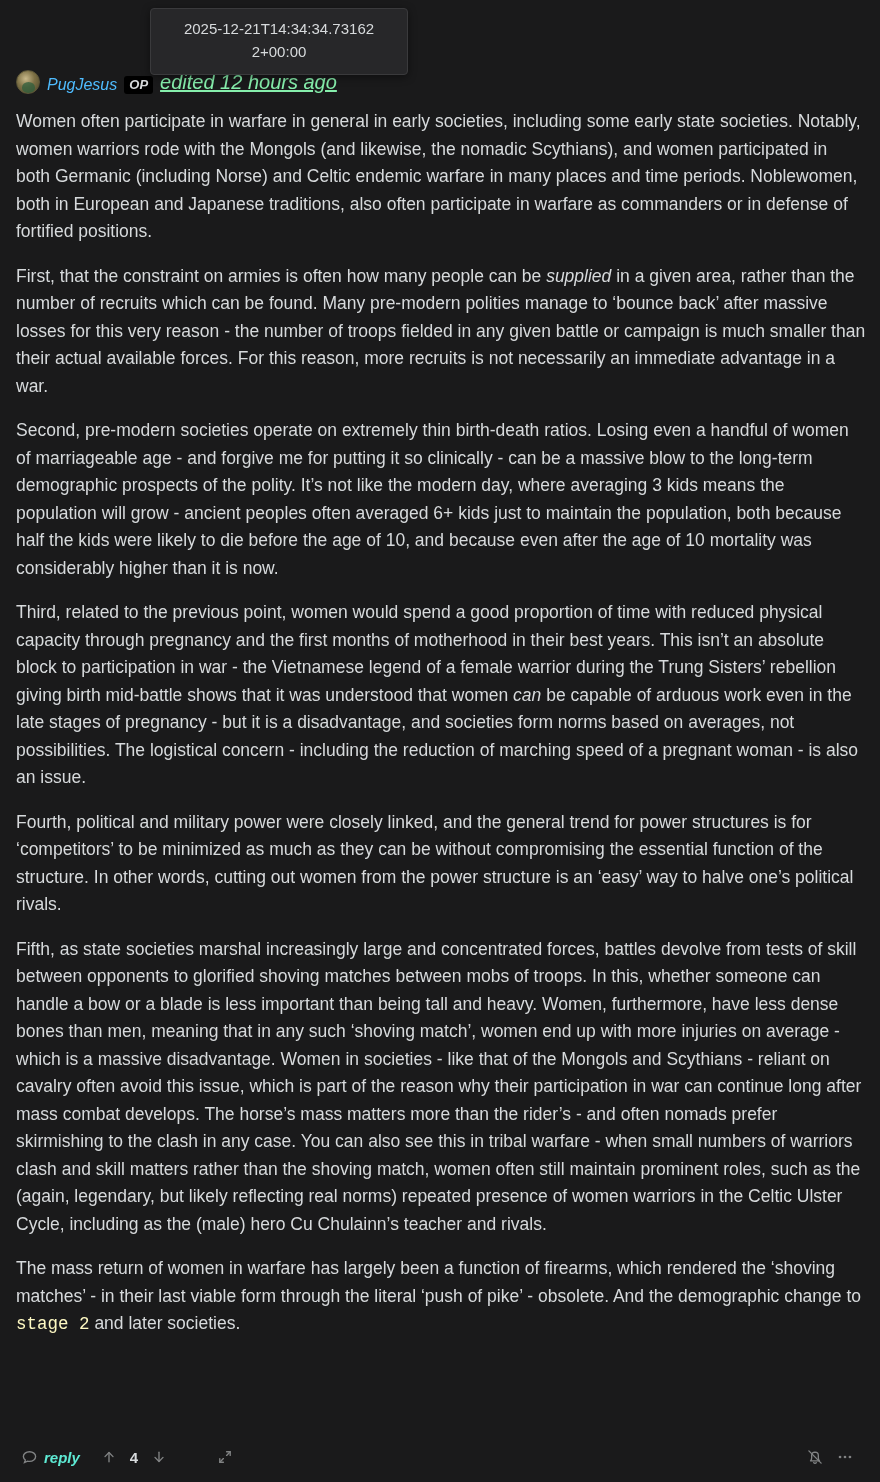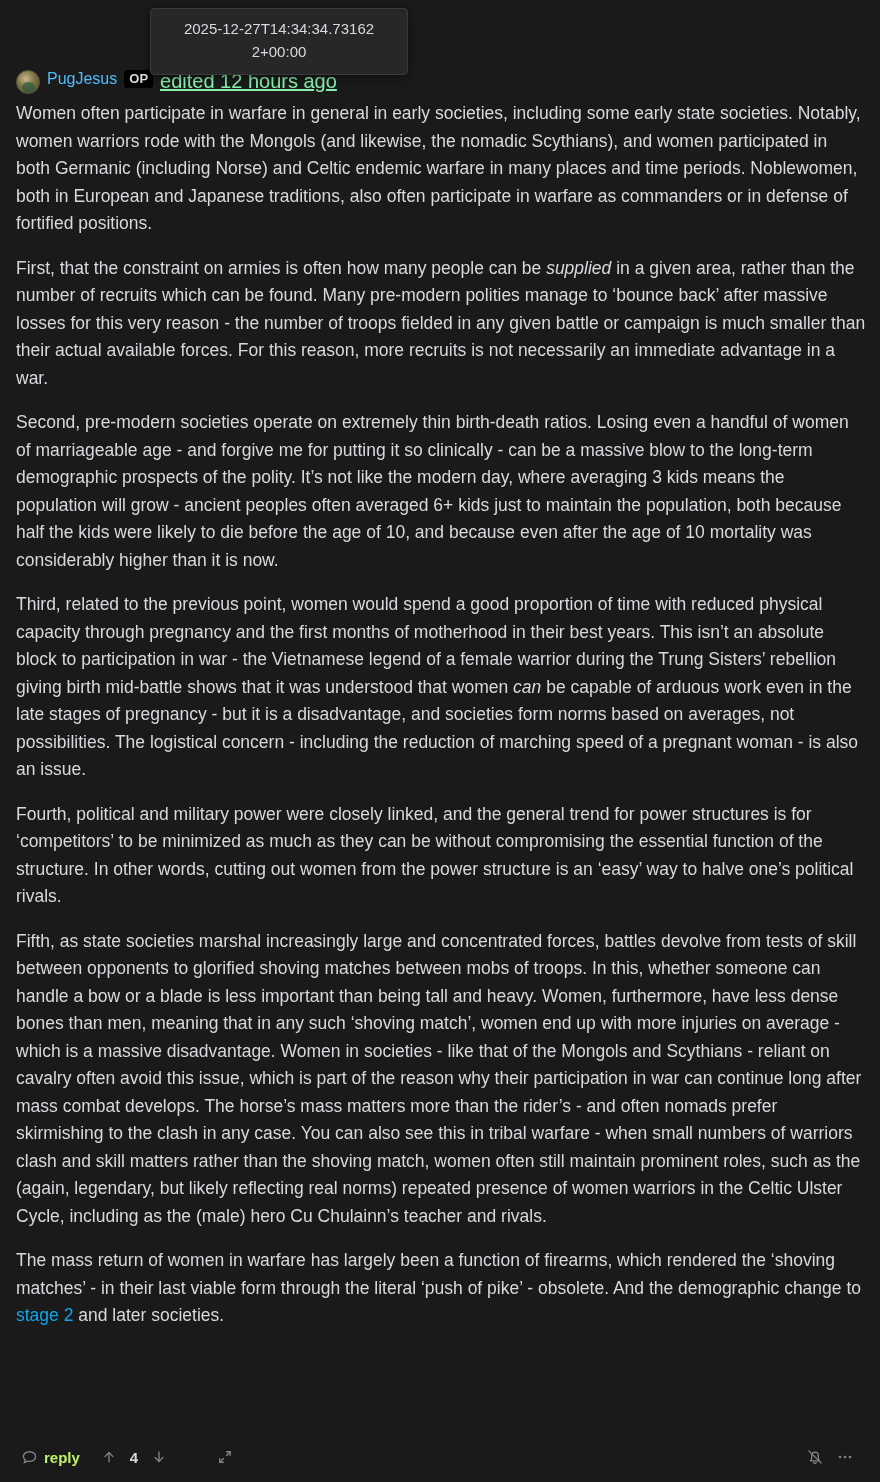--- a/index.html
+++ b/index.html
@@ -38,23 +38,24 @@
     color: #d7dadc;
     z-index: 10;
   }
 
   
   .post-header {
     position: absolute;
     left: 16px;
     top: 70px;
     display: flex;
-    align-items: flex-start;
+    align-items: flex-end;
     gap: 7px;
     height: 24px;
+    font-style: italic;
   }
   .avatar {
     width: 24px;
     height: 24px;
     border-radius: 50%;
     background: radial-gradient(circle at 40% 35%, #c9b98a 0%, #7e7146 45%, #4a4427 100%);
     border: 1px solid #5c5638;
     box-sizing: border-box;
     flex: 0 0 auto;
     position: relative;
@@ -95,52 +96,54 @@
   .post-body {
     position: absolute;
     left: 16px;
     top: 100px;
     width: 850px;
     font-size: 17.5px;
     line-height: 27.5px;
     color: #d7dadc;
   }
   .post-body p {
-    margin: 0 0 17px 0;
+    margin: 8px 0 17px 0;
   }
   .post-body p:last-child { margin-bottom: 0; }
   .post-body em { font-style: italic; }
   .inline-link {
-    color: #0ea5e9;
+    color: #fef9c3;
     text-decoration: none;
     cursor: pointer;
+    font-family: Liberation Mono, monospace;
   }
 
   
   .actions {
     position: absolute;
     left: 14px;
     bottom: 8px;
     width: 852px;
     height: 34px;
     display: flex;
     align-items: center;
     gap: 0;
   }
   .act {
     display: flex;
     align-items: center;
     gap: 6px;
-    color: #bef264;
+    color: #5eead4;
     font-size: 15px;
     font-weight: bold;
     padding: 5px 7px;
     border-radius: 4px;
     cursor: pointer;
     user-select: none;
+    font-style: italic;
   }
   .act svg { display: block; }
   .vote {
     display: flex;
     align-items: center;
     gap: 3px;
     margin-left: 8px;
   }
   .vote-count {
     color: #d7dadc;
@@ -157,21 +160,21 @@
     display: flex;
     align-items: center;
   }
 </style>
 </head>
 <body>
 
 <div class="page">
 
   <div class="tooltip">
-    <div>2025-12-27T14:34:34.73162</div>
+    <div>2025-12-21T14:34:34.73162</div>
     <div>2+00:00</div>
   </div>
 
   <div class="post-header">
     <div class="avatar"></div>
     <span class="username">PugJesus</span>
     <span class="op-badge">OP</span>
     <span class="edited">edited 12 hours ago</span>
   </div>
 

